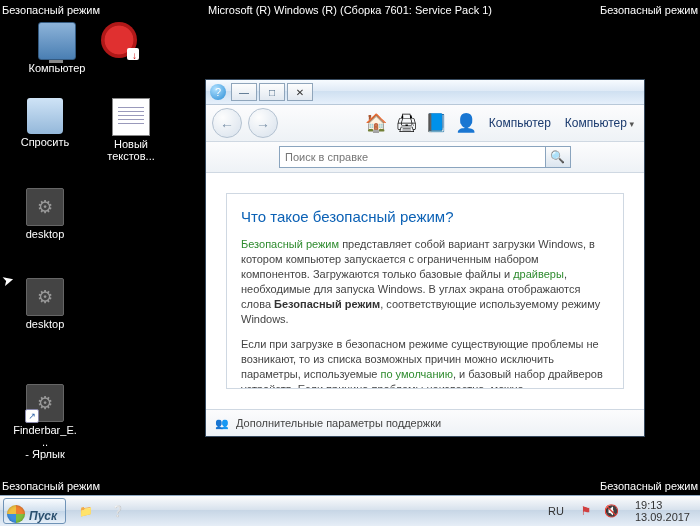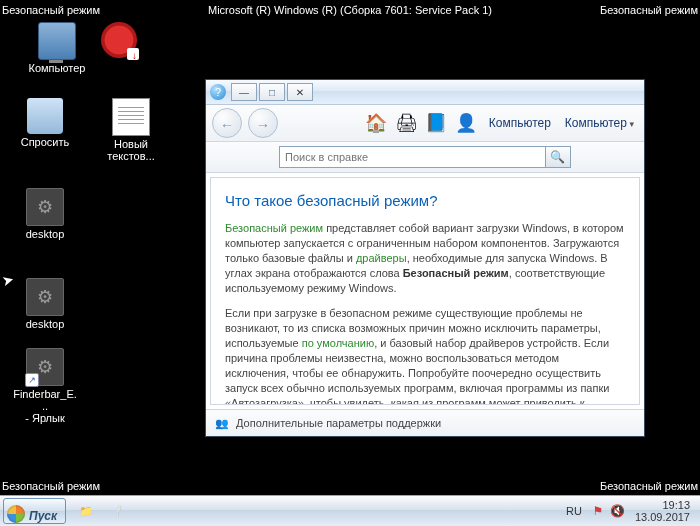--- a/index.html
+++ b/index.html
@@ -31,37 +31,37 @@
 .toolbar{height:36px;background:linear-gradient(#fcfcfd,#eef2f6);border-bottom:1px solid #cfd8e2;display:flex;align-items:center;padding:0 6px;gap:6px}
 .navbtn{width:28px;height:28px;border-radius:50%;background:radial-gradient(circle at 35% 30%,#fdfdfd,#d7e1ec);border:1px solid #b4c2d1;display:flex;align-items:center;justify-content:center;color:#7d93aa;font-size:14px;cursor:pointer}
 .tbspacer{flex:1}
 .tbicon{width:24px;height:24px;display:flex;align-items:center;justify-content:center;font-size:18px;cursor:pointer}
 .tbtxt{font-size:12px;color:#1a3a6e;cursor:pointer;padding:0 4px}
 .drop:after{content:" ▾";font-size:9px;color:#555}
 .searchrow{height:30px;background:linear-gradient(#fcfcfd,#eef2f6);border-bottom:1px solid #cfd8e2;display:flex;align-items:center;justify-content:center}
 .searchbox{display:flex;width:290px;height:20px;border:1px solid #8aa4be}
 .searchbox input{flex:1;border:none;outline:none;font-size:11px;padding:0 5px;color:#666}
 .searchbox .go{width:24px;background:linear-gradient(#fdfdfd,#dbe5ef);border-left:1px solid #8aa4be;display:flex;align-items:center;justify-content:center;color:#3a6aa0;font-size:12px;cursor:pointer}
-.content{flex:1;overflow:auto;background:#fff;border:1px solid #cfd8e2;margin:4px;padding:12px 14px}
+.content{flex:1;overflow:auto;background:#fff;border:1px solid #cfd8e2;margin:20px;padding:12px 14px}
 .content h1{margin:2px 0 12px;font-size:15px;font-weight:normal;color:#0b61b5}
 .content p{font-size:11px;line-height:15px;color:#444;margin:0 0 10px}
 .lk-green{color:#2e8b2e}
 .bold{font-weight:bold;color:#333}
 .footer{height:26px;background:linear-gradient(#fcfcfd,#eef2f6);border-top:1px solid #cfd8e2;display:flex;align-items:center;padding:0 8px;font-size:11px;color:#444;gap:6px}
 .footer .fic{width:16px;height:16px;display:flex;align-items:center;justify-content:center}
 
 .taskbar{position:absolute;left:0;right:0;bottom:0;height:30px;background:linear-gradient(#fcfcfd,#d8e2ed 45%,#c6d5e5 46%,#e6eef7);border-top:1px solid #8ea8c2;display:flex;align-items:center}
 .start{height:24px;margin:0 3px;display:flex;align-items:flex-end;gap:4px;padding:0 8px 0 3px;border:1px solid #6f93b7;border-radius:3px;background:linear-gradient(#f8fbfe,#d3e1ef 48%,#c2d5e8 50%,#e7f0f9);cursor:pointer}
 .orb{width:18px;height:18px;border-radius:50%;background:conic-gradient(#f08030 0 25%,#7fbf3f 0 50%,#3f8fdf 0 75%,#f0c040 0);box-shadow:inset 0 0 3px rgba(0,0,0,.3)}
 .start span{font-style:italic;font-weight:bold;color:#2b506f;font-size:12px}
 .ql{width:28px;height:24px;margin-left:2px;display:flex;align-items:center;justify-content:center;border:1px solid transparent;border-radius:2px;cursor:pointer}
-.tray{margin-left:auto;display:flex;align-items:center;height:100%;padding:0 6px;gap:6px;color:#333;font-size:11px}
+.tray{margin-left:auto;display:flex;align-items:center;height:100%;padding:0 6px;gap:12px;color:#333;font-size:11px}
 .tray .lang{padding:0 3px}
 .tray .tic{width:14px;height:14px;display:flex;align-items:center;justify-content:center;font-size:12px}
-.clock{text-align:right;line-height:12px;padding:0 4px}
+.clock{text-align:left;line-height:12px;padding:0 4px}
 .cursor{position:absolute;left:2px;top:272px;font-size:14px;color:#fff;transform:rotate(-15deg)}
 </style>
 </head>
 <body>
 
 <div class="corner-txt" style="top:4px;left:2px">Безопасный режим</div>
 <div class="corner-txt" style="top:4px;right:2px">Безопасный режим</div>
 <div class="corner-txt" style="bottom:34px;left:2px">Безопасный режим</div>
 <div class="corner-txt" style="bottom:34px;right:2px">Безопасный режим</div>
 <div class="top-os">Microsoft (R) Windows (R) (Сборка 7601: Service Pack 1)</div>
@@ -82,21 +82,21 @@
   <div class="lbl">Новый текстов...</div>
 </div>
 <div class="dt-icon" style="left:12px;top:188px">
   <div class="ic ic-ini"></div>
   <div class="lbl">desktop</div>
 </div>
 <div class="dt-icon" style="left:12px;top:278px">
   <div class="ic ic-ini"></div>
   <div class="lbl">desktop</div>
 </div>
-<div class="dt-icon" style="left:12px;top:348px">
+<div class="dt-icon" style="left:12px;top:384px">
   <div class="ic ic-ini ic-short"></div>
   <div class="lbl" style="white-space:pre-line">Finderbar_E...
 - Ярлык</div>
 </div>
 
 <div class="cursor">➤</div>
 
 <div class="win">
   <div class="titlebar">
     <div class="hic">?</div>

